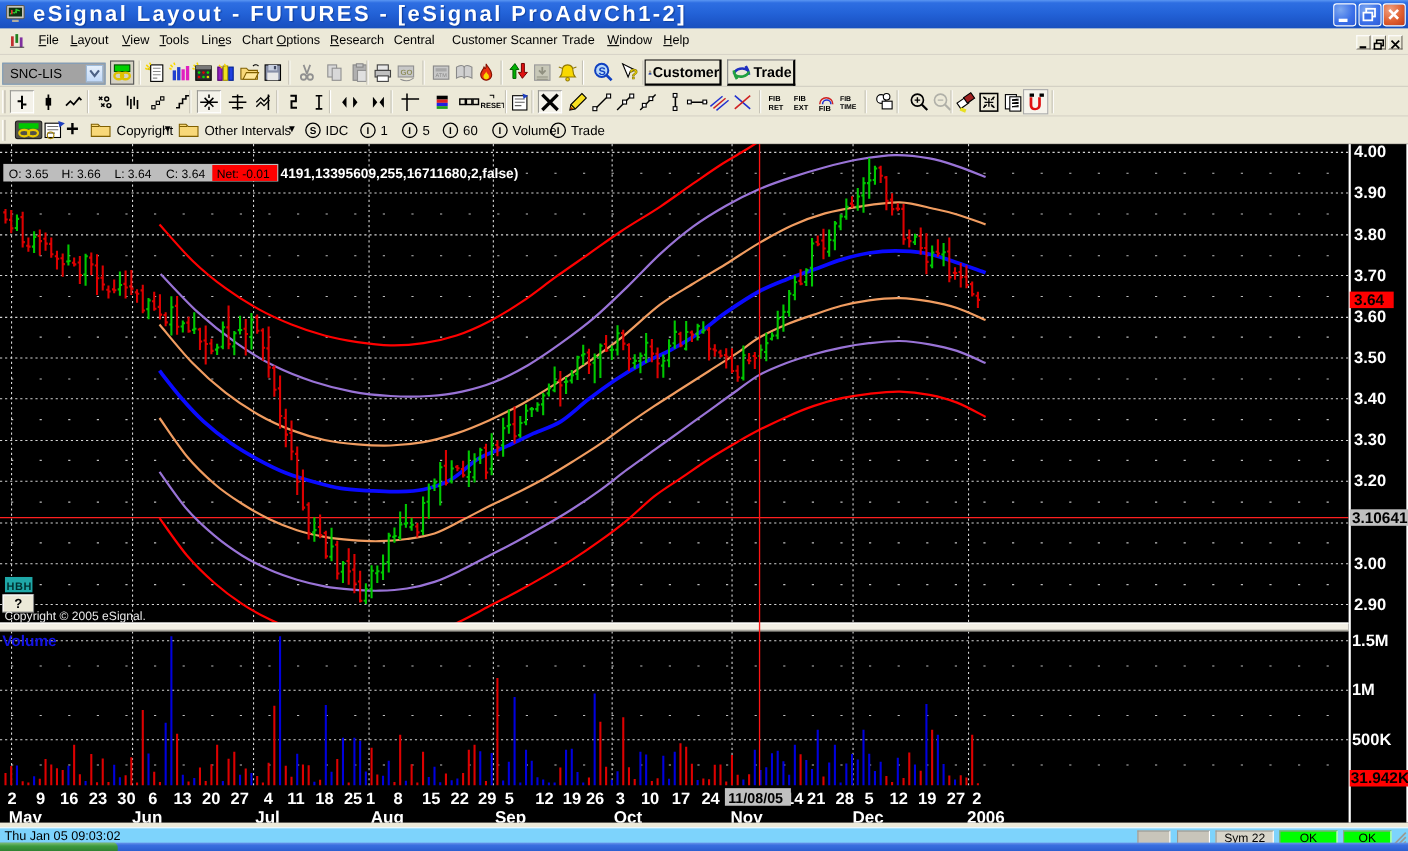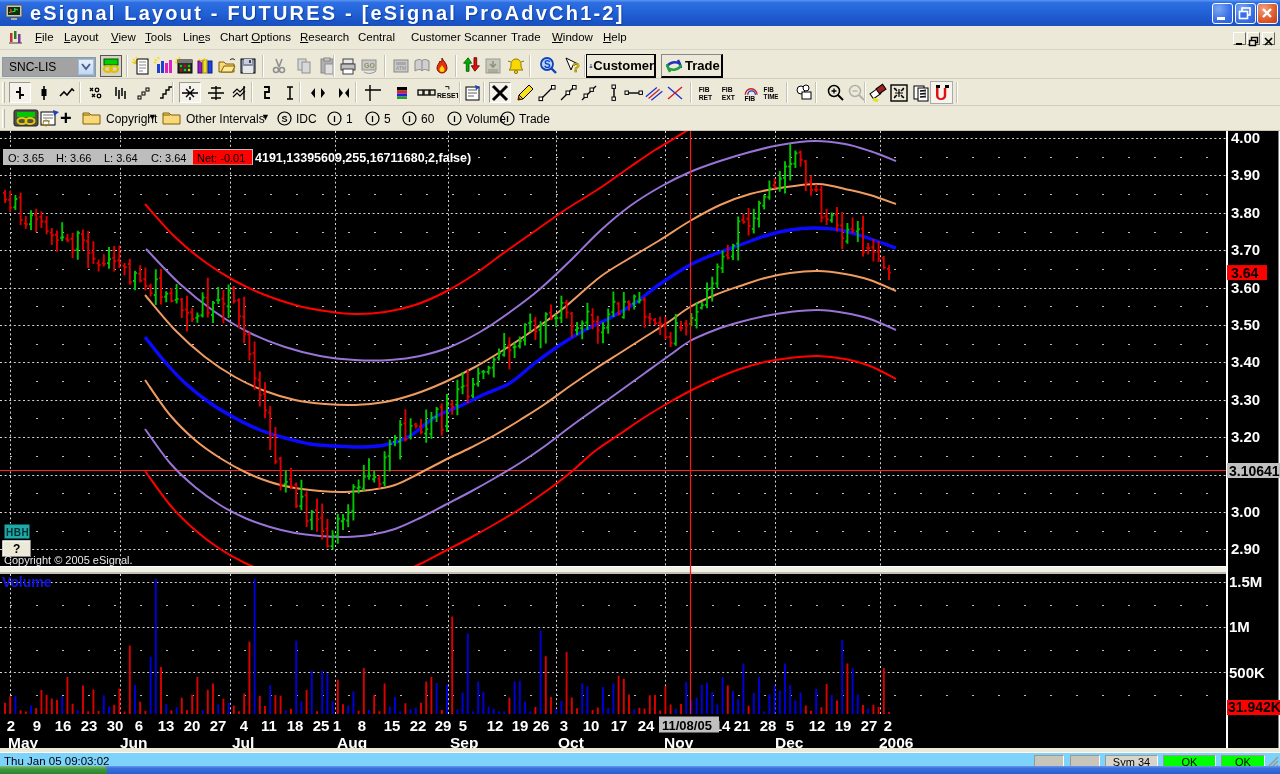--- a/index.html
+++ b/index.html
@@ -749,20 +749,20 @@
     <text x="450" y="748" class="mo">Sep</text>
     <text x="558" y="748" class="mo">Oct</text>
     <text x="664" y="748" class="mo">Nov</text>
     <text x="775" y="748" class="mo">Dec</text>
     <text x="879" y="748" class="mo">2006</text>
 </svg>
 <div id="statusbar">
 <div style="position:absolute;left:4px;top:2px">Thu Jan 05 09:03:02</div>
 <div class="sp" style="left:1034px;width:30px"></div>
 <div class="sp" style="left:1070px;width:30px"></div>
-<div class="sp" style="left:1105px;width:53px;background:#d8d5ca">Sym 34</div>
+<div class="sp" style="left:1105px;width:53px;background:#d8d5ca">Sym 22</div>
 <div class="sp" style="left:1163px;width:53px;background:#00ff00">OK</div>
 <div class="sp" style="left:1221px;width:44px;background:#00ff00">OK</div>
 <svg style="position:absolute;left:1266px;top:3px" width="13" height="13">
       <path d="M12 1L1 12M12 5L5 12M12 9L9 12" stroke="#9a9a94" stroke-width="1.5"></path>
     </svg>
 </div>
 <div id="taskbar"></div>
 <div id="startbtn"></div>
 </body></html>

